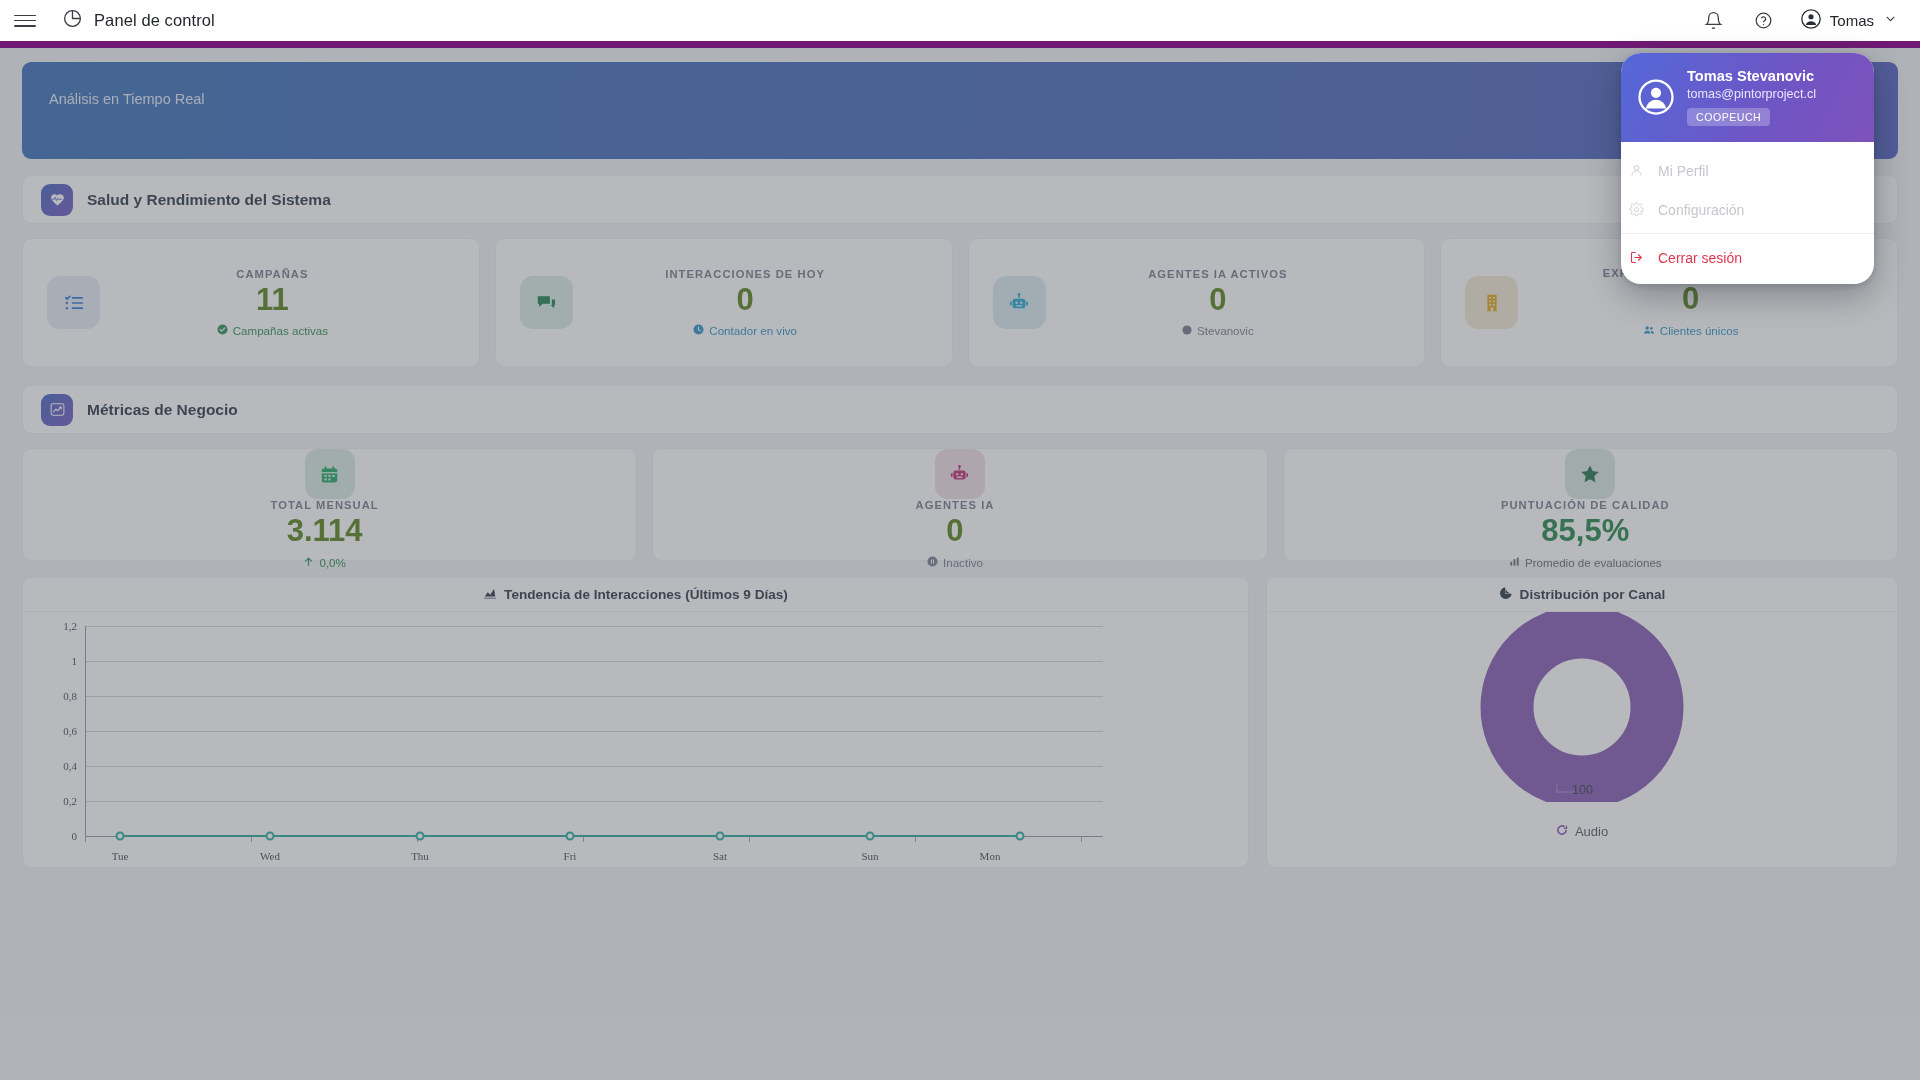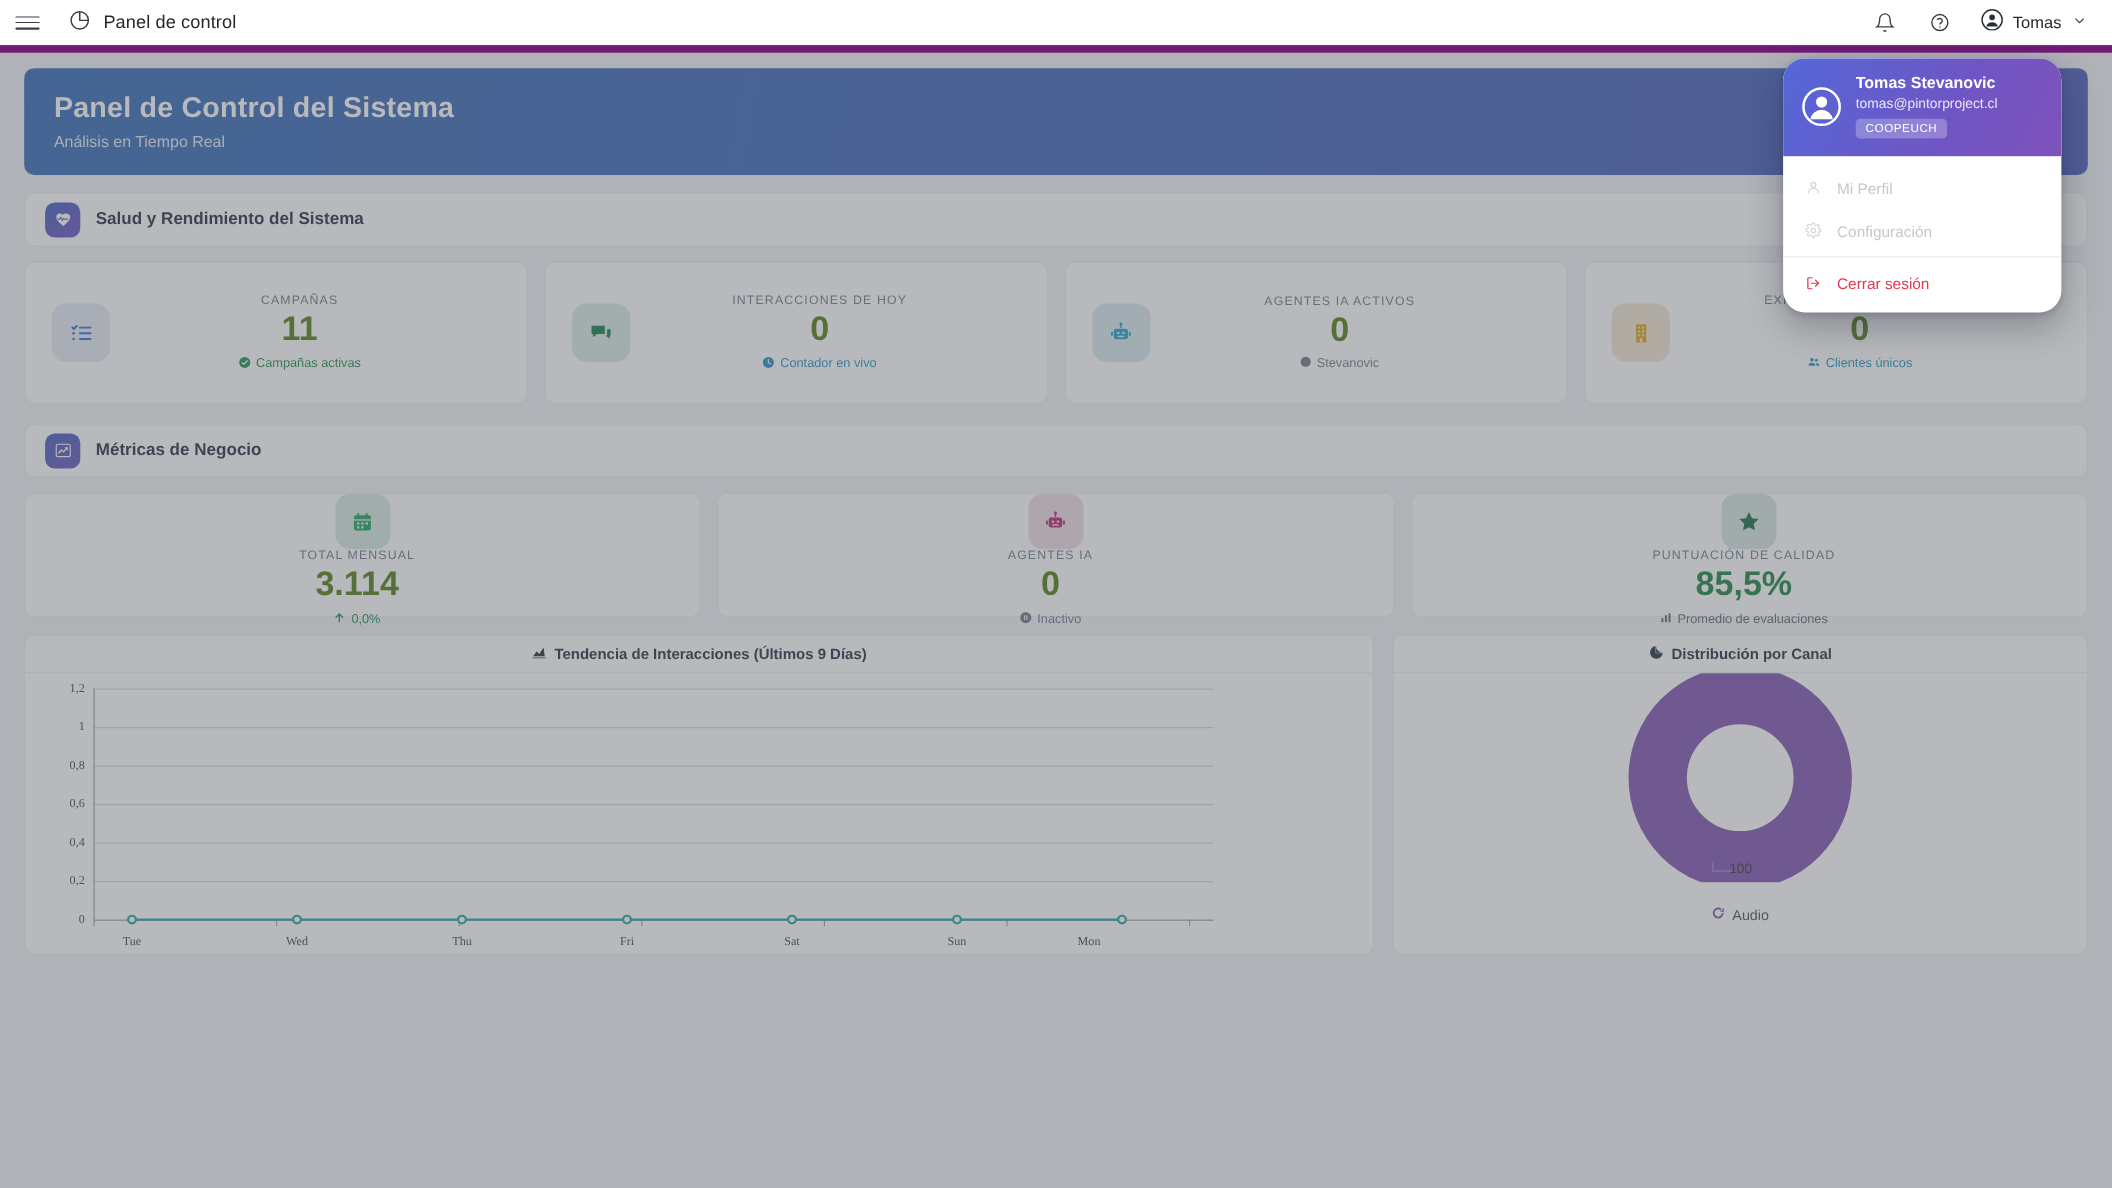--- a/index.html
+++ b/index.html
@@ -65,21 +65,21 @@
     flex: 1; background: #fff; border-radius: 9px; border: 1px solid #ecedf0;
     height: 129px; display: flex; align-items: center; padding: 0 24px;
     position: relative;
   }
   .kpi .tile {
     width: 53px; height: 53px; border-radius: 13px; display: flex;
     align-items: center; justify-content: center; font-size: 22px; flex: 0 0 auto;
   }
   .kpi .body { flex: 1; text-align: center; padding-right: 10px; }
   .kpi .label {
-    font-size: 11.2px; font-weight: 400; letter-spacing: 1.05px;
+    font-size: 11.2px; font-weight: 700; letter-spacing: 1.05px;
     color: #6d7687; text-transform: uppercase;
   }
   .kpi .value { font-size: 31px; font-weight: 700; color: #4d7c0f; margin-top: 4px; line-height: 1.05; }
   .kpi .sub { font-size: 11.6px; margin-top: 8px; display: flex; align-items: center;
               justify-content: center; gap: 5px; }
 
   .kpi-row.metrics .kpi { height: 113px; flex-direction: column; }
   .kpi-row.metrics .kpi .tile { width: 50px; height: 50px; }
 
   
@@ -127,21 +127,21 @@
   .dd-avatar { width: 36px; height: 36px; flex: 0 0 auto; color: #fff; }
   .dd-name { color: #fff; font-size: 14.6px; font-weight: 700; }
   .dd-mail { color: #eae6fb; font-size: 12.6px; margin-top: 3px; }
   .dd-badge {
     margin-top: 7px; display: inline-block; background: rgba(255,255,255,.26);
     color: #fff; font-size: 10.6px; letter-spacing: .5px; padding: 3px 9px;
     border-radius: 4px;
   }
   .dd-item {
     display: flex; align-items: center; gap: 14px; height: 39px;
-    padding: 0 19px; font-size: 14px; cursor: pointer; text-align: right;
+    padding: 0 7px; font-size: 14px; cursor: pointer; text-align: right;
   }
   .dd-item.disabled { color: #c4c7cd; cursor: default; }
   .dd-item.disabled .dd-ico { color: #cfd2d7; }
   .dd-item.danger { color: #e0364f; }
   .dd-item.danger .dd-ico { color: #e0364f; }
   .dd-sep { height: 1px; background: #ebecef; margin: 4px 0; }
   .dd-list { padding: 9px 0 7px 0; }
   .dd-ico { width: 16px; height: 16px; display: flex; align-items: center; justify-content: center; }
 </style>
 </head>
@@ -194,21 +194,20 @@
           <span>
             <svg width="15" height="15" viewBox="0 0 24 24" fill="none" stroke="#3b3f45" stroke-width="1.7">
               <path d="M6 9.5l6 6 6-6"></path>
             </svg>
           </span>
         </div>
       </div>
     </div>
 
     <div class="hero">
-      <h1>Panel de Control del Sistema</h1>
       <p>Análisis en Tiempo Real</p>
     </div>
 
     <div class="section-band">
       <div class="sq-icon">
         <svg width="17" height="17" viewBox="0 0 24 24" fill="#ffffff">
           <path d="M12 20.5l-1.3-1.2C6 15.1 3 12.4 3 9.1 3 6.5 5 4.5 7.6 4.5c1.5 0 2.9.7 3.8 1.8.9-1.1 2.3-1.8 3.8-1.8C18.8 4.5 21 6.5 21 9.1c0 3.3-3 6-7.7 10.2z"></path>
           <path d="M4.5 11.6h3l1.3-2.4 1.9 4.3 1.6-3 1 1.1h5" fill="none" stroke="#5a63c8" stroke-width="1.4" stroke-linejoin="round"></path>
         </svg>
       </div>

